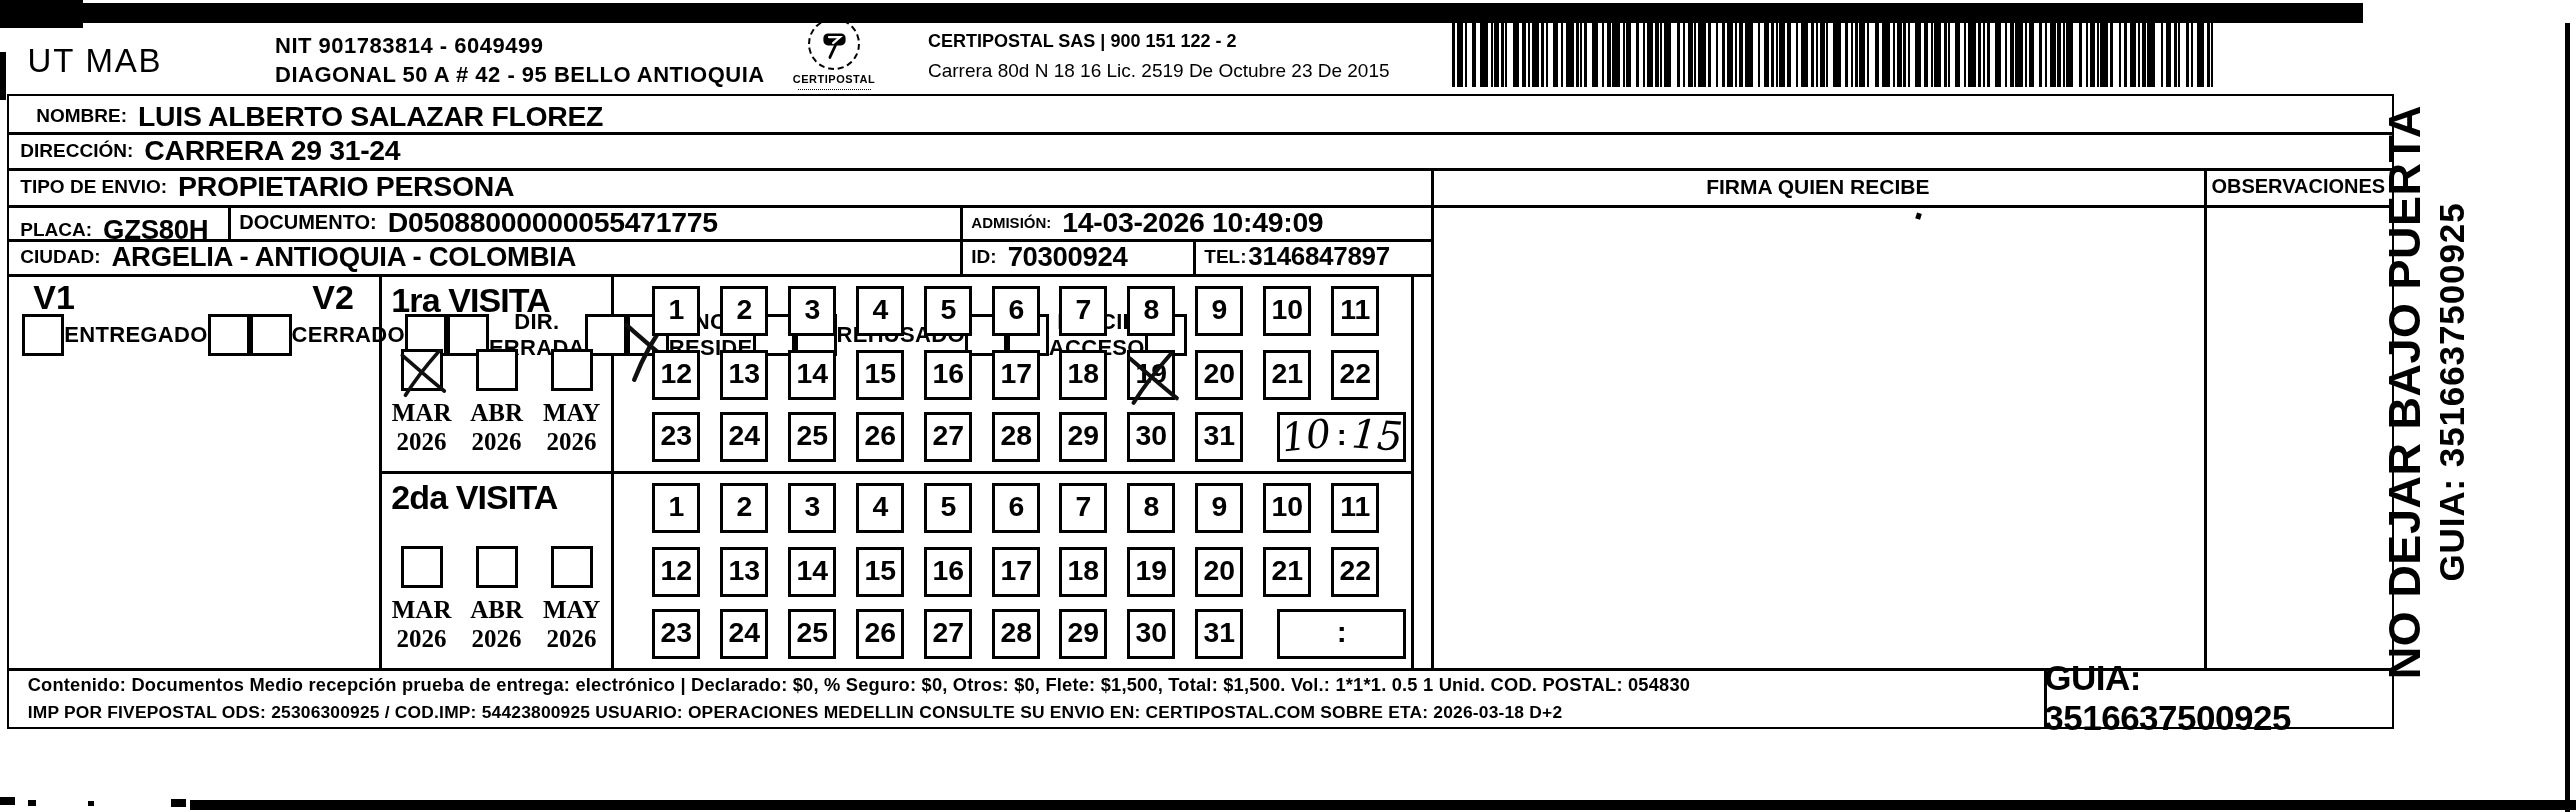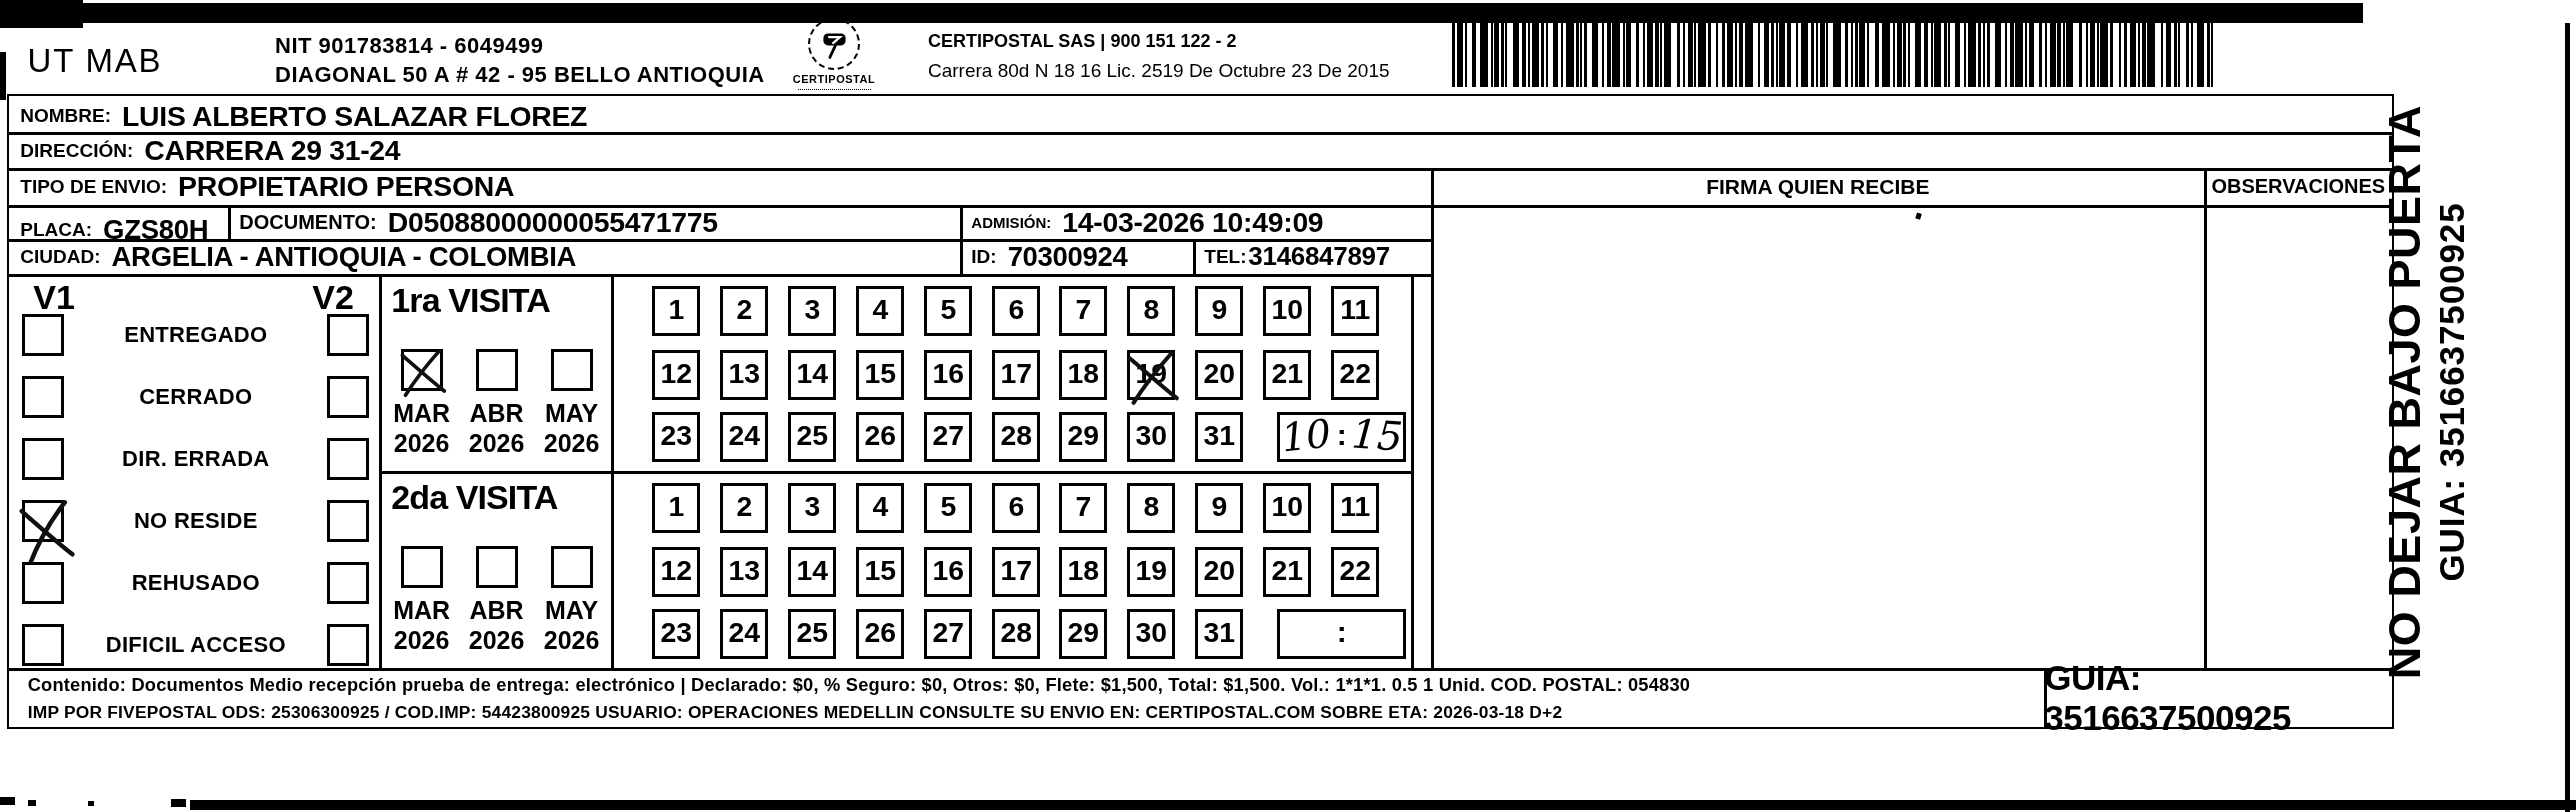--- a/index.html
+++ b/index.html
@@ -31,29 +31,29 @@
   .hdrcell{position:absolute;display:flex;align-items:center;justify-content:center;font-weight:bold;box-sizing:border-box;}
 
   .chk{width:42px;height:42px;border:3.7px solid #000;box-sizing:border-box;position:relative;flex:none;background:#fff;}
   .xmark{position:absolute;left:-7.3px;top:-7.3px;width:calc(100% + 16.5px);height:calc(100% + 18.3px);overflow:visible;}
   .xmark.tail{left:-11px;top:-9.2px;width:calc(100% + 27.5px);height:calc(100% + 39px);}
 
   
   #vbox-v1{position:absolute;left:24px;top:182px;font-size:34px;font-weight:bold;}
   #vbox-v2{position:absolute;left:303px;top:182px;font-size:34px;font-weight:bold;}
   #status-rows{position:absolute;left:13px;top:218px;width:347px;height:352px;
-               display:flex;flex-direction:column;justify-content:space-between;}
+               display:flex;flex-direction:row;justify-content:space-between;}
   .srow{display:flex;align-items:center;height:42px;}
   .slabel{flex:1;text-align:center;font-size:22px;font-weight:bold;letter-spacing:0.3px;}
 
   
   .visit{position:absolute;left:370px;width:232px;height:222px;}
   .vtitle{position:absolute;left:12px;top:7.3px;font-size:34px;font-weight:bold;letter-spacing:-0.9px;white-space:nowrap;}
   .visit-months{position:absolute;left:7.3px;top:75px;width:220px;height:119px;}
-  .mcol{position:absolute;top:0;width:70px;text-align:center;}
+  .mcol{position:absolute;top:0;width:70px;text-align:center;font-family:Liberation Serif, serif;}
   .mcol .chk{margin:0 auto;}
   .mlabel{font-size:25px;font-weight:bold;margin-top:8.3px;}
   .ylabel{font-size:25px;font-weight:bold;margin-top:0.9px;}
 
   
   .daygrid{position:absolute;left:602px;width:801px;height:197px;}
   .daybox{position:absolute;width:48px;height:50px;border:3.7px solid #000;box-sizing:border-box;
           font-size:28.4px;font-weight:bold;text-align:center;line-height:41px;background:#fff;}
   .timebox{position:absolute;left:666px;top:138px;width:129px;height:50px;border:3.7px solid #000;
            box-sizing:border-box;display:flex;align-items:center;background:#fff;}
@@ -242,21 +242,21 @@
     <div class="vline" style="left:219px;top:109px;height:34px;"></div>
     <div class="vline" style="left:951px;top:109px;height:69px;"></div>
     <div class="vline" style="left:1184px;top:143px;height:35px;"></div>
     <div class="vline" style="left:1422px;top:72px;height:500px;"></div>
     <div class="vline" style="left:2195px;top:72px;height:500px;"></div>
     <div class="vline" style="left:370px;top:178px;height:394px;"></div>
     <div class="vline" style="left:602px;top:178px;height:394px;"></div>
     <div class="vline" style="left:1402px;top:178px;height:394px;"></div>
     <div class="vline" style="left:2035px;top:572px;height:59px;"></div>
 
-    <div class="cell" style="left:0;top:0;width:2383px;height:40px;">
+    <div class="cell" style="left:16px;top:0;width:2383px;height:40px;">
       <span class="lbl" style="font-size:19px;">NOMBRE:</span>
       <span class="val" style="font-size:28.4px;">LUIS ALBERTO SALAZAR FLOREZ</span>
     </div>
 
     <div class="cell" style="left:0;top:36px;width:2383px;height:37px;">
       <span class="lbl" style="font-size:19px;">DIRECCIÓN:</span>
       <span class="val" style="font-size:28.4px;">CARRERA 29 31-24</span>
     </div>
 
     <div class="cell" style="left:0;top:72px;width:1422px;height:37px;">

